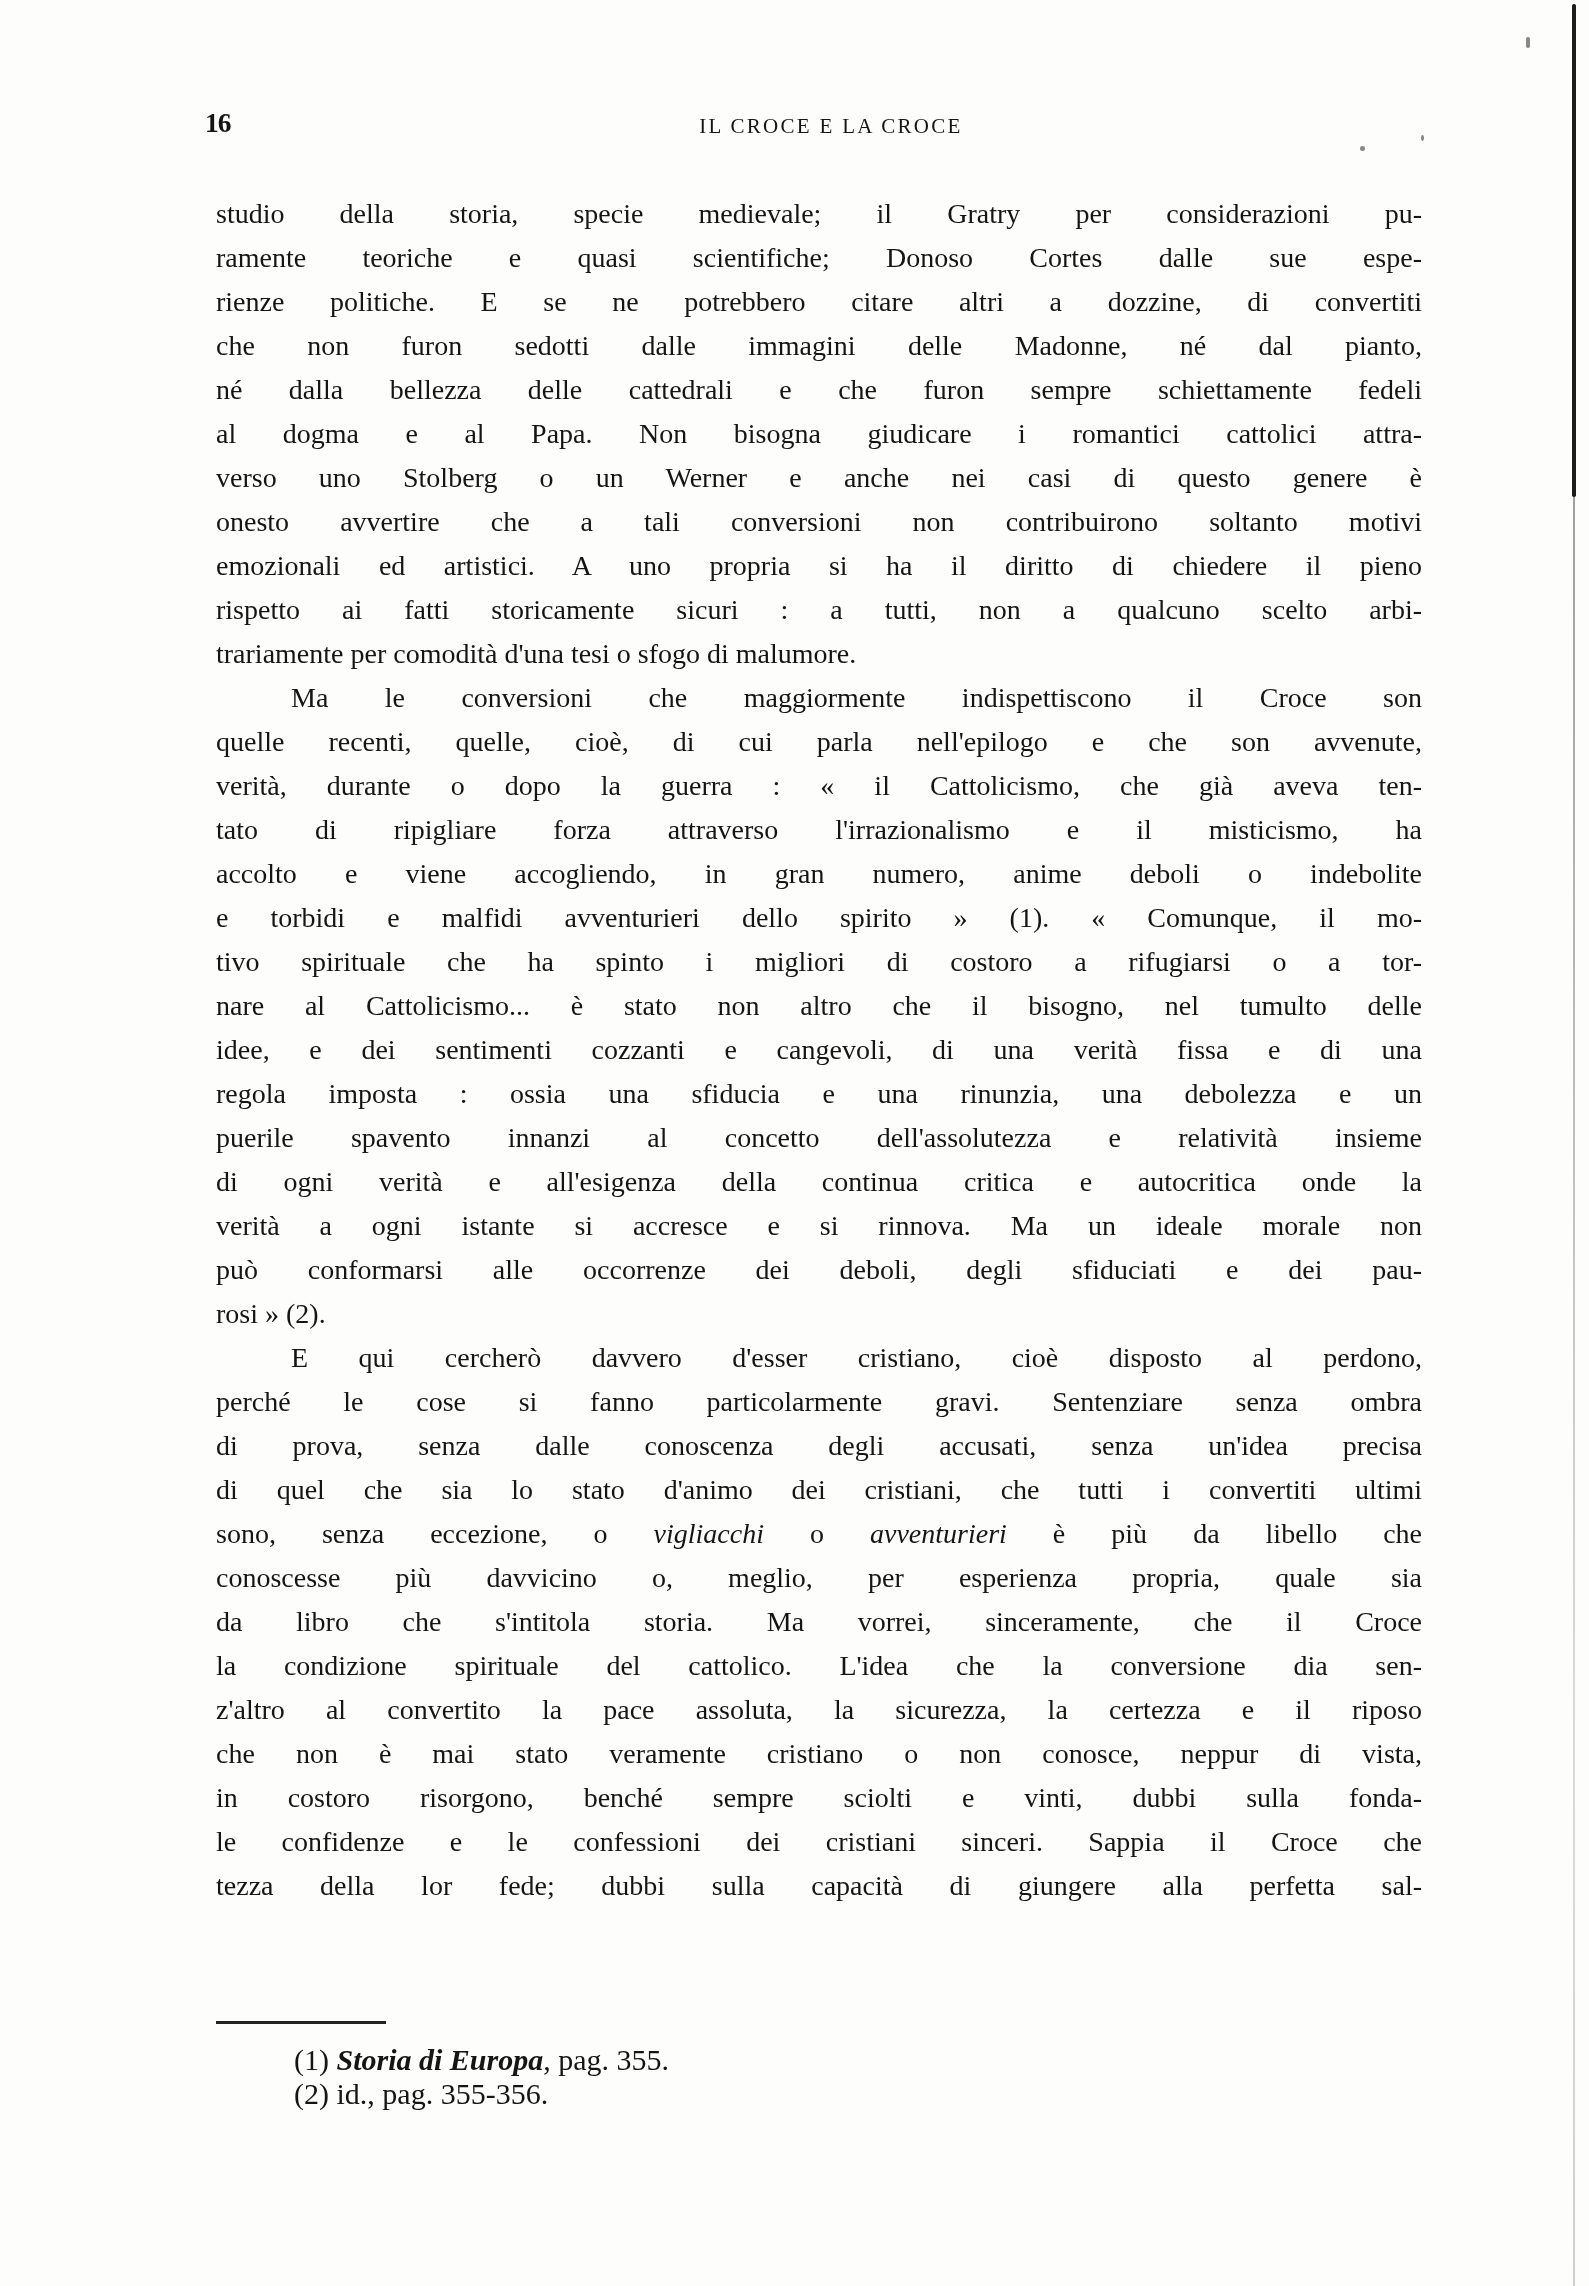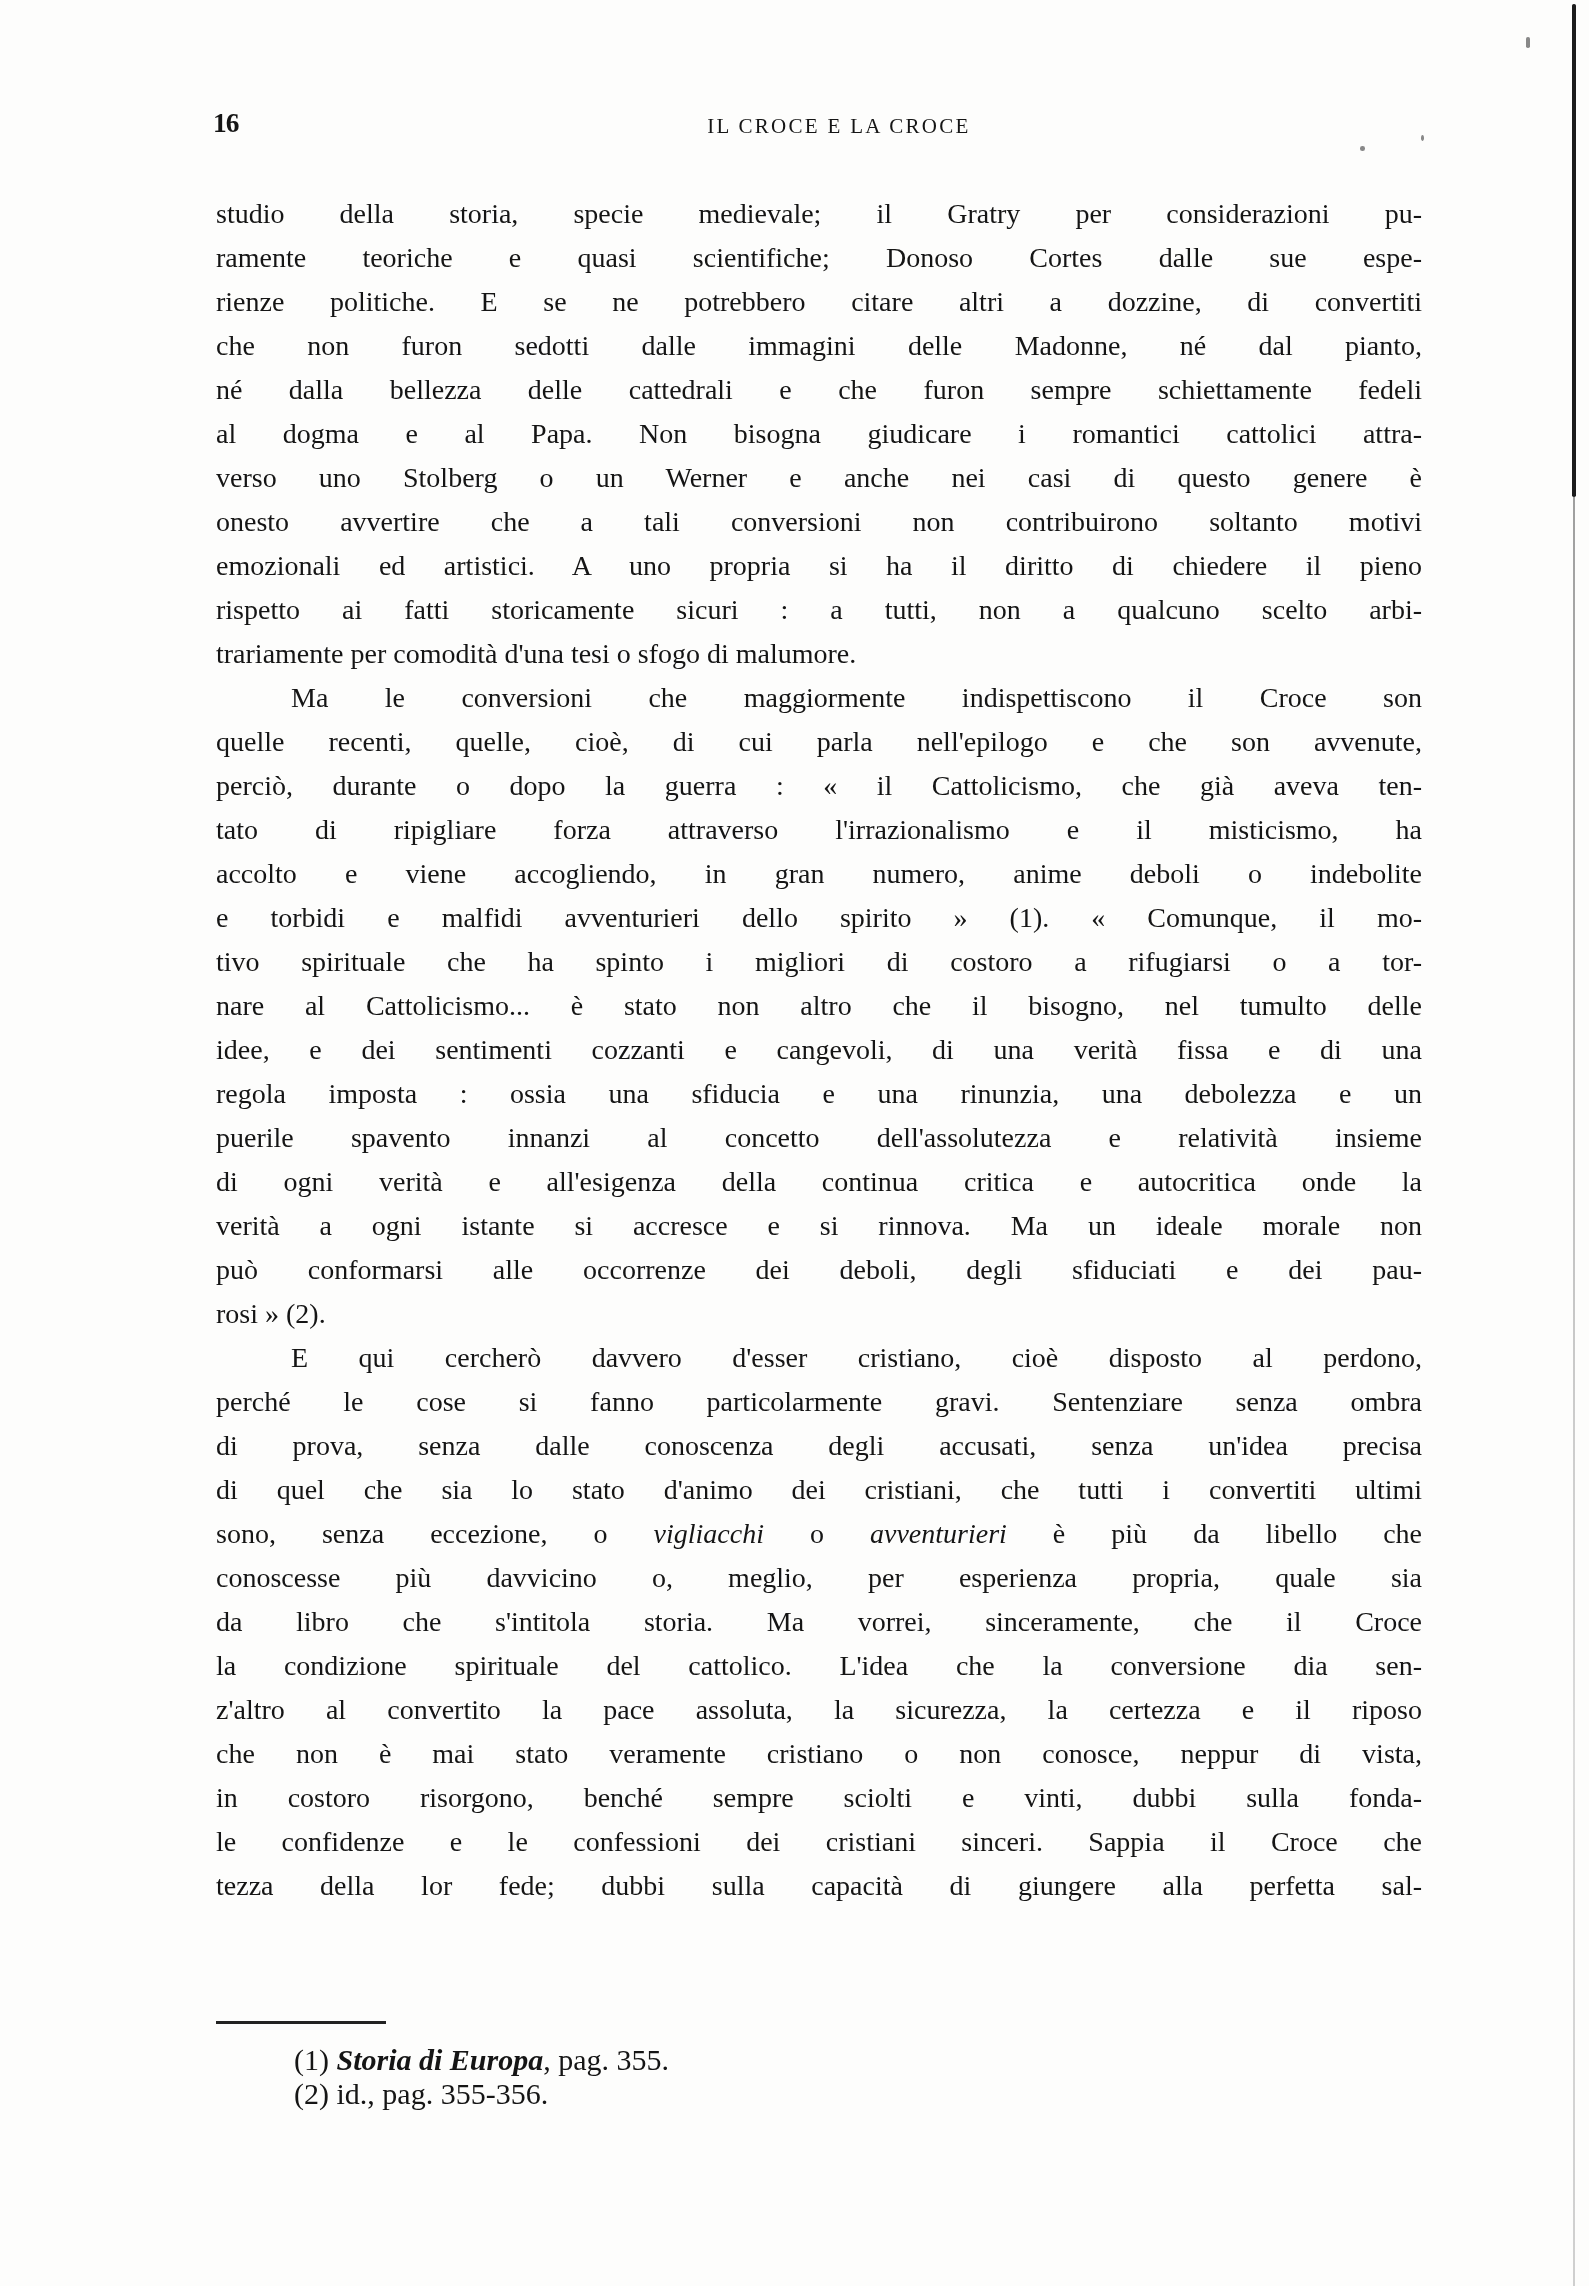--- a/index.html
+++ b/index.html
@@ -37,21 +37,20 @@
       position: absolute;
       background: #888;
       border-radius: 50%;
     }
     .header {
       position: absolute;
       top: 108px;
       left: 205px;
       width: 1215px;
       height: 37px;
-      margin-left: 8px;
     }
     .page-number {
       position: absolute;
       left: 0;
       top: 0;
       font-size: 27.4px;
       font-weight: bold;
       letter-spacing: -0.9px;
     }
     .running-head {
@@ -130,21 +129,21 @@
   <span class="line">che non furon sedotti dalle immagini delle Madonne, né dal pianto,</span>
   <span class="line">né dalla bellezza delle cattedrali e che furon sempre schiettamente fedeli</span>
   <span class="line">al dogma e al Papa. Non bisogna giudicare i romantici cattolici attra-</span>
   <span class="line">verso uno Stolberg o un Werner e anche nei casi di questo genere è</span>
   <span class="line">onesto avvertire che a tali conversioni non contribuirono soltanto motivi</span>
   <span class="line">emozionali ed artistici. A uno propria si ha il diritto di chiedere il pieno</span>
   <span class="line">rispetto ai fatti storicamente sicuri : a tutti, non a qualcuno scelto arbi-</span>
   <span class="line last">trariamente per comodità d'una tesi o sfogo di malumore.</span>
   <span class="line indent">Ma le conversioni che maggiormente indispettiscono il Croce son</span>
   <span class="line">quelle recenti, quelle, cioè, di cui parla nell'epilogo e che son avvenute,</span>
-  <span class="line">perciò, durante o dopo la guerra : « il Cattolicismo, che già aveva ten-</span>
+  <span class="line">verità, durante o dopo la guerra : « il Cattolicismo, che già aveva ten-</span>
   <span class="line">tato di ripigliare forza attraverso l'irrazionalismo e il misticismo, ha</span>
   <span class="line">accolto e viene accogliendo, in gran numero, anime deboli o indebolite</span>
   <span class="line">e torbidi e malfidi avventurieri dello spirito » (1). « Comunque, il mo-</span>
   <span class="line">tivo spirituale che ha spinto i migliori di costoro a rifugiarsi o a tor-</span>
   <span class="line">nare al Cattolicismo... è stato non altro che il bisogno, nel tumulto delle</span>
   <span class="line">idee, e dei sentimenti cozzanti e cangevoli, di una verità fissa e di una</span>
   <span class="line">regola imposta : ossia una sfiducia e una rinunzia, una debolezza e un</span>
   <span class="line">puerile spavento innanzi al concetto dell'assolutezza e relatività insieme</span>
   <span class="line">di ogni verità e all'esigenza della continua critica e autocritica onde la</span>
   <span class="line">verità a ogni istante si accresce e si rinnova. Ma un ideale morale non</span>

